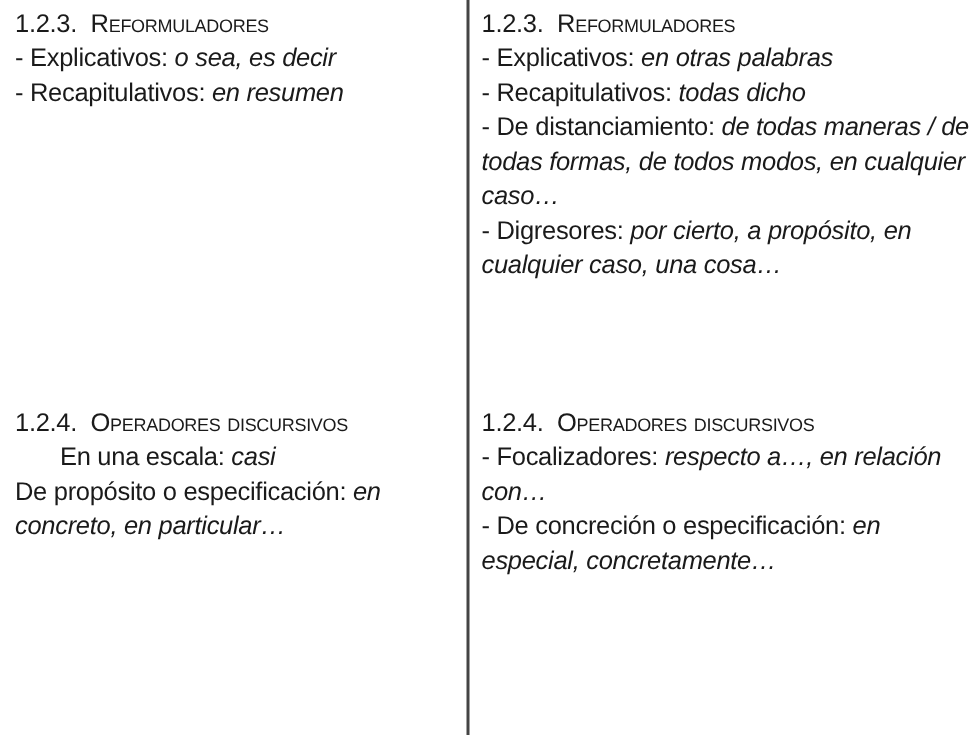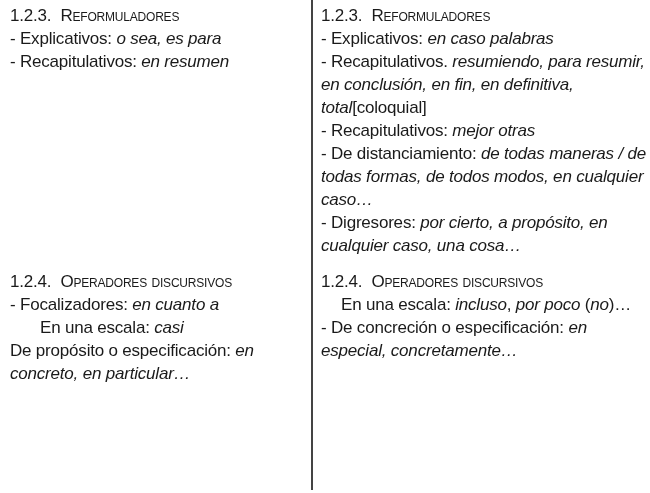--- a/index.html
+++ b/index.html
@@ -41,37 +41,35 @@
     .indent1 { padding-left: 30px; }
     .indent2 { padding-left: 20px; }
   </style>
 </head>
 <body>
 
 <div class="divider"></div>
 
 <div class="cell c-left r-top">
   <span class="line heading"><span>1.2.3.</span>&nbsp; <span class="sc">Reformuladores</span></span>
-  <span class="line"><span>- Explicativos: </span><span class="it">o sea, es para</span></span>
+  <span class="line"><span>- Explicativos: </span><span class="it">o sea, es decir</span></span>
   <span class="line"><span>- Recapitulativos: </span><span class="it">en resumen</span></span>
 </div>
 
 <div class="cell c-right r-top">
   <span class="line heading"><span>1.2.3.</span>&nbsp; <span class="sc">Reformuladores</span></span>
-  <span class="line"><span>- Explicativos: </span><span class="it">en caso palabras</span></span>
-  <span class="line"><span>- Recapitulativos. </span><span class="it">resumiendo, para resumir, en conclusión, en fin, en definitiva, total</span><span>[coloquial]</span></span>
-  <span class="line"><span>- Recapitulativos: </span><span class="it">mejor otras</span></span>
+  <span class="line"><span>- Explicativos: </span><span class="it">en otras palabras</span></span>
+  <span class="line"><span>- Recapitulativos: </span><span class="it">todas dicho</span></span>
   <span class="line"><span>- De distanciamiento: </span><span class="it">de todas maneras / de todas formas, de todos modos, en cualquier caso…</span></span>
   <span class="line"><span>- Digresores: </span><span class="it">por cierto, a propósito, en cualquier caso, una cosa…</span></span>
 </div>
 
 <div class="cell c-left r-bottom">
   <span class="line heading"><span>1.2.4.</span>&nbsp; <span class="sc">Operadores discursivos</span></span>
-  <span class="line"><span>- Focalizadores: </span><span class="it">en cuanto a</span></span>
   <span class="line indent1"><span>En una escala: </span><span class="it">casi</span></span>
   <span class="line"><span>De propósito o especificación: </span><span class="it">en concreto, en particular…</span></span>
 </div>
 
 <div class="cell c-right r-bottom">
   <span class="line heading"><span>1.2.4.</span>&nbsp; <span class="sc">Operadores discursivos</span></span>
-  <span class="line indent2"><span>En una escala: </span><span class="it">incluso</span><span>, </span><span class="it">por poco</span><span> (</span><span class="it">no</span><span>)…</span></span>
+  <span class="line"><span>- Focalizadores: </span><span class="it">respecto a…, en relación con…</span></span>
   <span class="line"><span>- De concreción o especificación: </span><span class="it">en especial, concretamente…</span></span>
 </div>
 
 </body></html>

